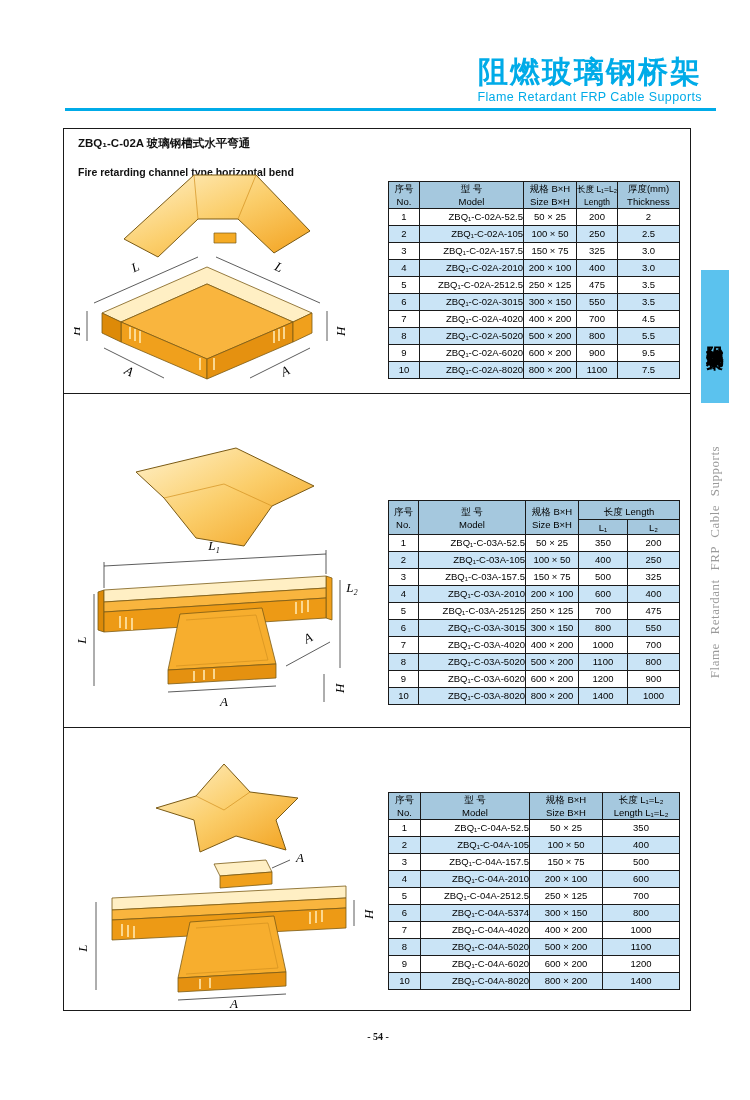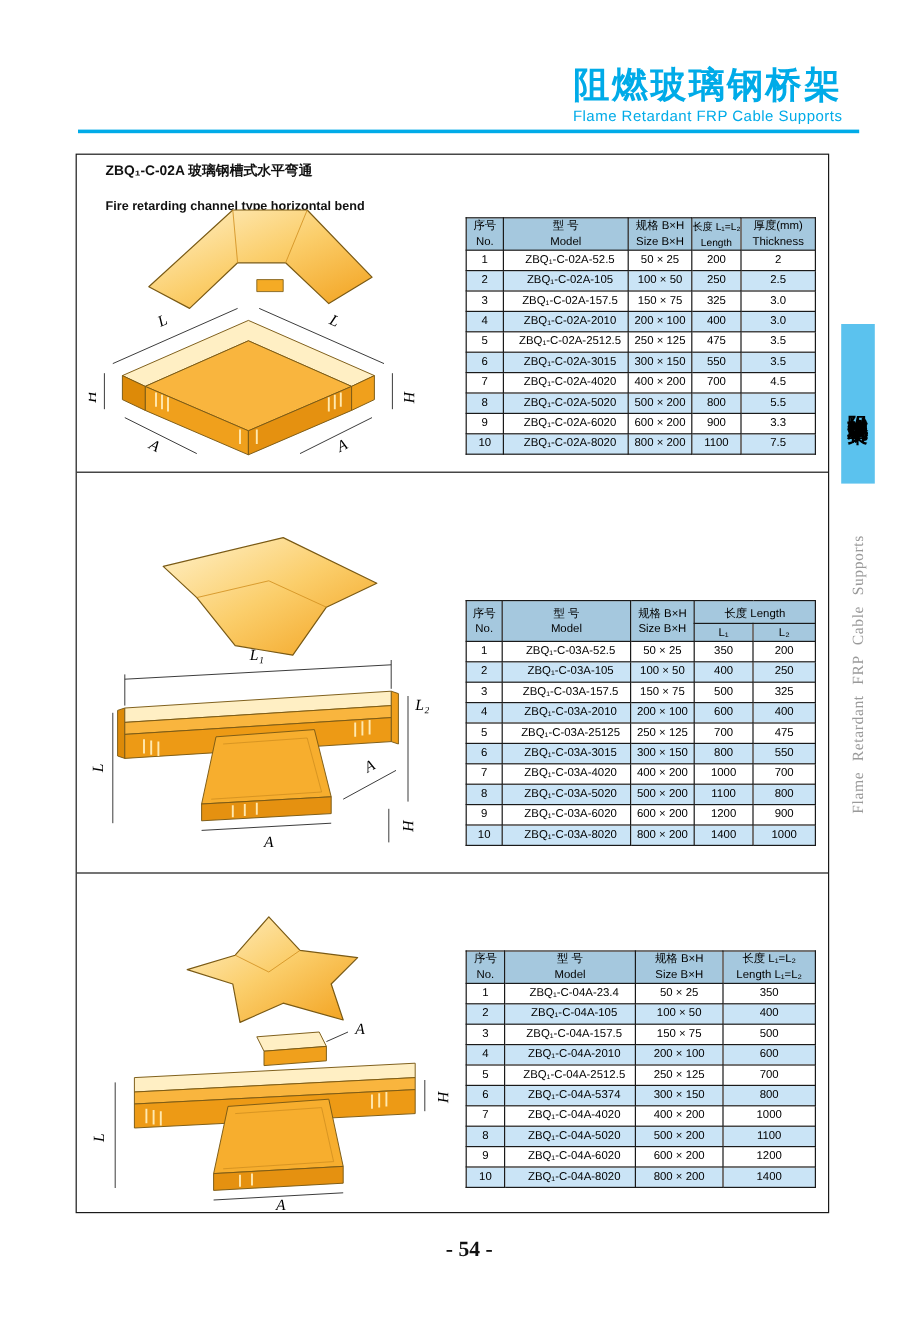--- a/index.html
+++ b/index.html
@@ -21,21 +21,21 @@
            transform-origin:0 0;transform:rotate(-90deg);
            display:flex;align-items:center;justify-content:center;
            color:#9a9a9a;font-size:13px;letter-spacing:.5px;word-spacing:5px;
            font-family:"Liberation Serif","DejaVu Serif",serif;}
 
   
   .content{position:absolute;left:63px;top:128px;width:628px;height:883px;
            border:1px solid #1a1a1a;box-sizing:border-box;}
   .sec{position:relative;box-sizing:border-box;border-bottom:1px solid #1a1a1a;}
   .sec.s1{height:265px;} .sec.s2{height:334px;} .sec.s3{height:283px;border-bottom:none;}
-  .sec-title{position:absolute;left:24px;top:8px;}
+  .sec-title{position:absolute;left:14px;top:8px;}
   .sec-title .cn{font-size:11.5px;font-weight:bold;line-height:13px;}
   .sec-title .en{font-size:10.5px;font-weight:bold;line-height:13px;margin-top:16px;}
 
   
   .draw{position:absolute;left:10px;}
   .d1{top:26px;} .d2{top:46px;} .d3{top:32px;}
   .dim{font-family:"Liberation Serif","DejaVu Serif",serif;font-style:italic;
        font-size:13px;fill:#000;text-anchor:middle;}
   .dimline{stroke:#333;stroke-width:.8;fill:none;}
   .fold{stroke:#D29020;stroke-width:.7;fill:none;}
@@ -47,26 +47,26 @@
   table{border-collapse:collapse;table-layout:fixed;width:291px;color:#000;}
   th,td{border:1px solid #1a1a1a;text-align:center;vertical-align:middle;
         padding:0;overflow:hidden;white-space:nowrap;}
   thead th{background:#A5C8DE;font-weight:normal;}
   .hcn{display:block;font-size:9.5px;line-height:14px;}
   .hen{display:block;font-size:9.5px;line-height:12px;}
   .hsm .hcn,.hsm .hen{font-size:8.5px;}
   .hone{font-size:9.5px;line-height:15px;}
   tbody td{height:16px;line-height:16px;font-size:9.5px;background:#fff;}
   tbody tr:nth-child(even) td{background:#CAE4F6;}
-  tbody td:nth-child(2){text-align:center;padding-left:7px;}
+  tbody td:nth-child(2){text-align:right;padding-left:7px;}
   .sub th{height:14px;font-size:9.5px;}
 
   
-  .pageno{position:absolute;left:77px;top:1031px;width:628px;text-align:center;
-          font-size:18px;font-weight:bold;font-family:"Liberation Serif","DejaVu Serif",serif;}
+  .pageno{position:absolute;left:64px;top:1031px;width:628px;text-align:center;
+          font-size:10px;font-weight:bold;font-family:"Liberation Serif","DejaVu Serif",serif;}
 </style>
 </head>
 <body>
 
 <div class="page">
 
   <div class="brand">
     <div class="brand-cn">阻燃玻璃钢桥架</div>
     <div class="brand-en">Flame Retardant FRP Cable Supports</div>
   </div>
@@ -223,21 +223,21 @@
               <td>ZBQ₁-C-02A-5020</td>
               <td>500 × 200</td>
               <td>800</td>
               <td>5.5</td>
             </tr>
               <tr>
               <td>9</td>
               <td>ZBQ₁-C-02A-6020</td>
               <td>600 × 200</td>
               <td>900</td>
-              <td>3.3</td>
+              <td>9.5</td>
             </tr>
               <tr>
               <td>10</td>
               <td>ZBQ₁-C-02A-8020</td>
               <td>800 × 200</td>
               <td>1100</td>
               <td>7.5</td>
             </tr>
             </tbody>
         </table>
@@ -481,21 +481,21 @@
               <th>
                   <span class="hcn">长度 L₁=L₂</span>
                   <span class="hen">Length L₁=L₂</span>
                 </th>
             </tr>
           </thead>
           <tbody>
 
           <tr>
               <td>1</td>
-              <td>ZBQ₁-C-04A-23.4</td>
+              <td>ZBQ₁-C-04A-52.5</td>
               <td>50 × 25</td>
               <td>350</td>
             </tr>
               <tr>
               <td>2</td>
               <td>ZBQ₁-C-04A-105</td>
               <td>100 × 50</td>
               <td>400</td>
             </tr>
               <tr>

